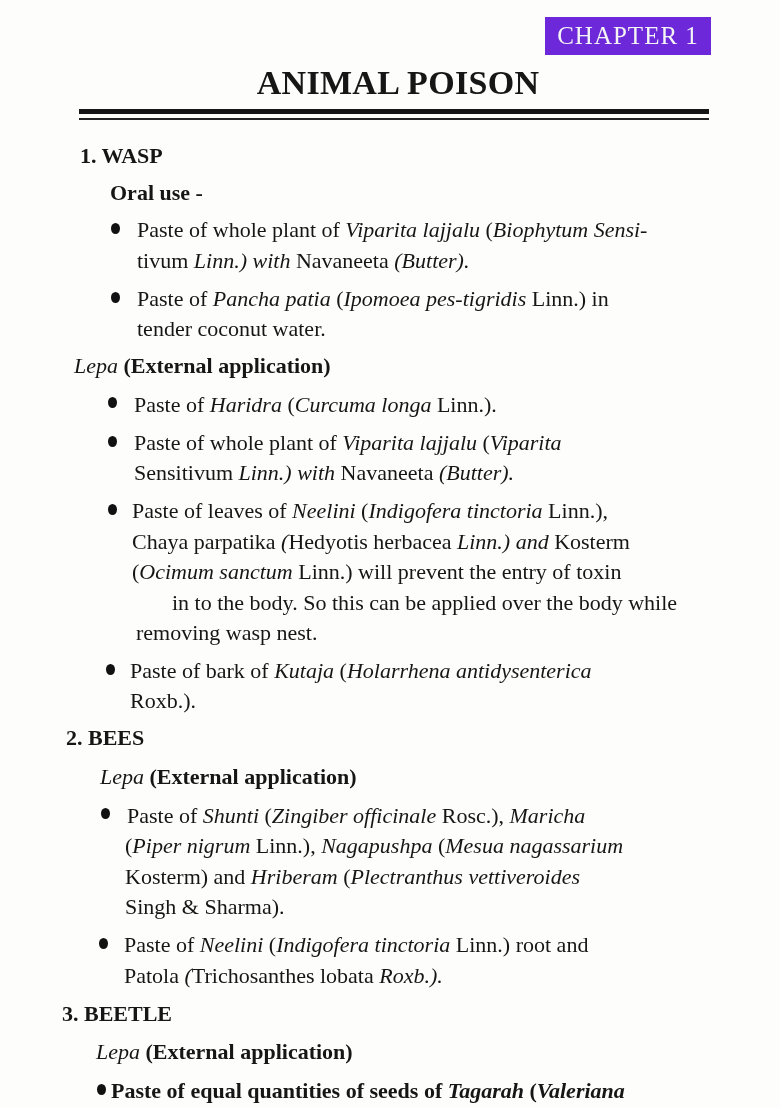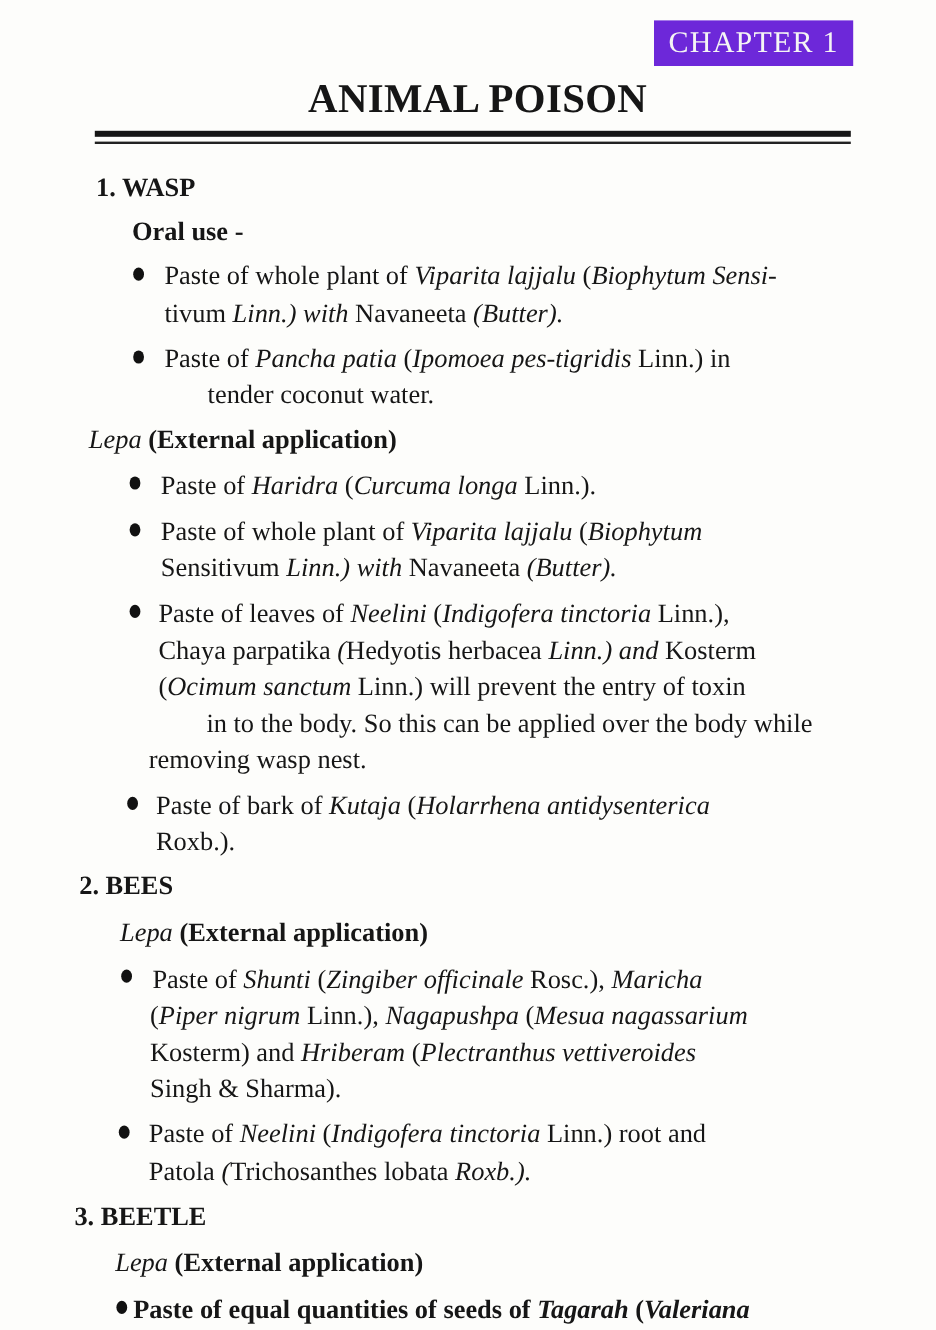--- a/index.html
+++ b/index.html
@@ -45,37 +45,37 @@
 
 <div class="abs h1" style="left:80px; top:143px;">1. WASP</div>
 <div class="abs h2" style="left:110px; top:180px;">Oral use -</div>
 
 <span class="bullet" style="left:111px; top:223px;"></span>
 <div class="abs item line" style="left:137px; top:215px;"><span>Paste of whole plant of </span><i>Viparita lajjalu</i><span> (</span><i>Biophytum Sensi-</i></div>
 <div class="abs item line" style="left:137px; top:246px;"><span>tivum</span><i> Linn.) with </i><span>Navaneeta</span><i> (Butter).</i></div>
 
 <span class="bullet" style="left:111px; top:292px;"></span>
 <div class="abs item line" style="left:137px; top:284px;"><span>Paste of </span><i>Pancha patia</i><span> (</span><i>Ipomoea pes-tigridis</i><span> Linn.) in</span></div>
-<div class="abs item line" style="left:137px; top:314px;margin-left:36px;"><span>tender coconut water.</span></div>
+<div class="abs item line" style="left:137px; top:314px;"><span>tender coconut water.</span></div>
 
 <div class="abs h2" style="left:74px; top:353px;"><i>Lepa</i> <span>(External application)</span></div>
 
 <span class="bullet" style="left:108px; top:397px;"></span>
 <div class="abs item line" style="left:134px; top:390px;"><span>Paste of </span><i>Haridra</i><span> (</span><i>Curcuma longa</i><span> Linn.).</span></div>
 
 <span class="bullet" style="left:108px; top:436px;"></span>
-<div class="abs item line" style="left:134px; top:428px;"><span>Paste of whole plant of </span><i>Viparita lajjalu</i><span> (</span><i>Biophytum</i></div>
+<div class="abs item line" style="left:134px; top:428px;"><span>Paste of whole plant of </span><i>Viparita lajjalu</i><span> (</span><i>Viparita</i></div>
 <div class="abs item line" style="left:134px; top:458px;"><span>Sensitivum</span><i> Linn.) with </i><span>Navaneeta</span><i> (Butter).</i></div>
 
 <span class="bullet" style="left:108px; top:504px;"></span>
 <div class="abs item line" style="left:132px; top:496px;"><span>Paste of leaves of </span><i>Neelini</i><span> (</span><i>Indigofera tinctoria</i><span> Linn.),</span></div>
 <div class="abs item line" style="left:132px; top:527px;"><span>Chaya parpatika</span><i> (</i><span>Hedyotis herbacea</span><i> Linn.) and </i><span>Kosterm</span></div>
 <div class="abs item line" style="left:132px; top:557px;"><span>(</span><i>Ocimum sanctum</i><span> Linn.) will prevent the entry of toxin</span></div>
 <div class="abs item line" style="left:132px; top:588px;margin-left:40px;"><span>in to the body. So this can be applied over the body while</span></div>
-<div class="abs item line" style="left:124px; top:618px;"><span>removing wasp nest.</span></div>
+<div class="abs item line" style="left:136px; top:618px;"><span>removing wasp nest.</span></div>
 
 <span class="bullet" style="left:106px; top:664px;"></span>
 <div class="abs item line" style="left:130px; top:656px;"><span>Paste of bark of </span><i>Kutaja</i><span> (</span><i>Holarrhena antidysenterica</i></div>
 <div class="abs item line" style="left:130px; top:686px;"><span>Roxb.).</span></div>
 
 <div class="abs h1" style="left:66px; top:725px;">2. BEES</div>
 <div class="abs h2" style="left:100px; top:764px;"><i>Lepa</i> <span>(External application)</span></div>
 
 <span class="bullet" style="left:101px; top:808px;"></span>
 <div class="abs item line" style="left:127px; top:801px;"><span>Paste of </span><i>Shunti</i><span> (</span><i>Zingiber officinale</i><span> Rosc.), </span><i>Maricha</i></div>

